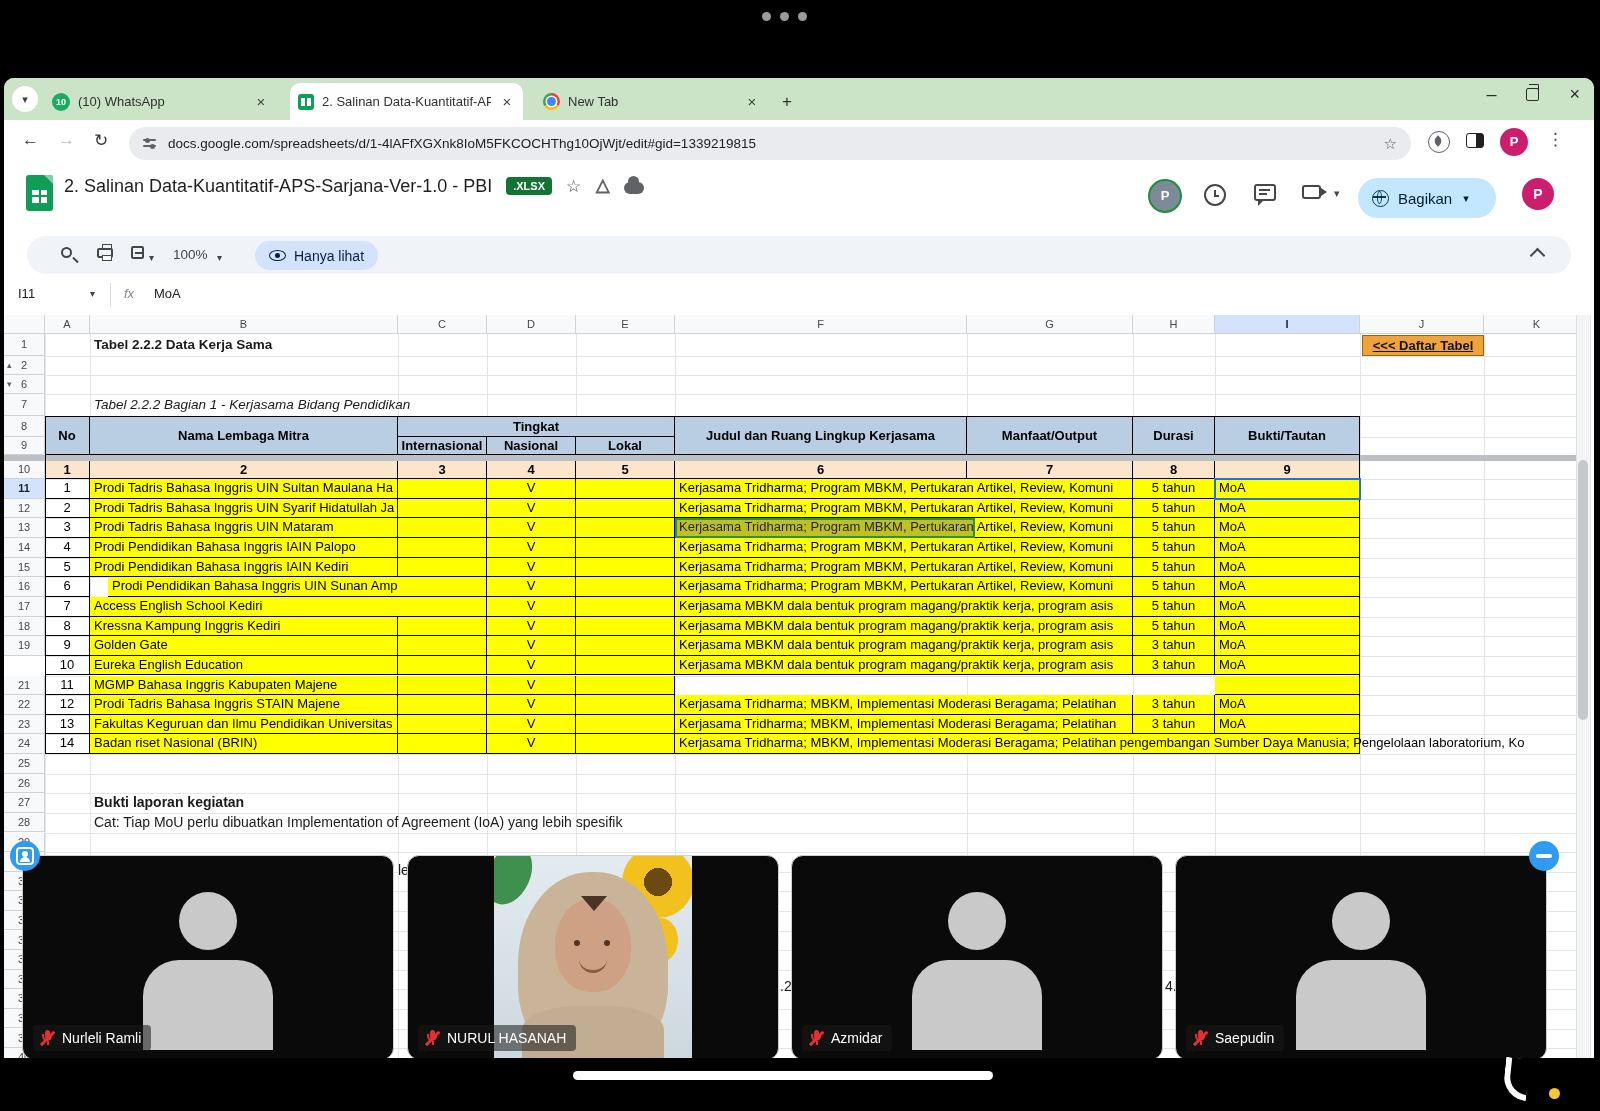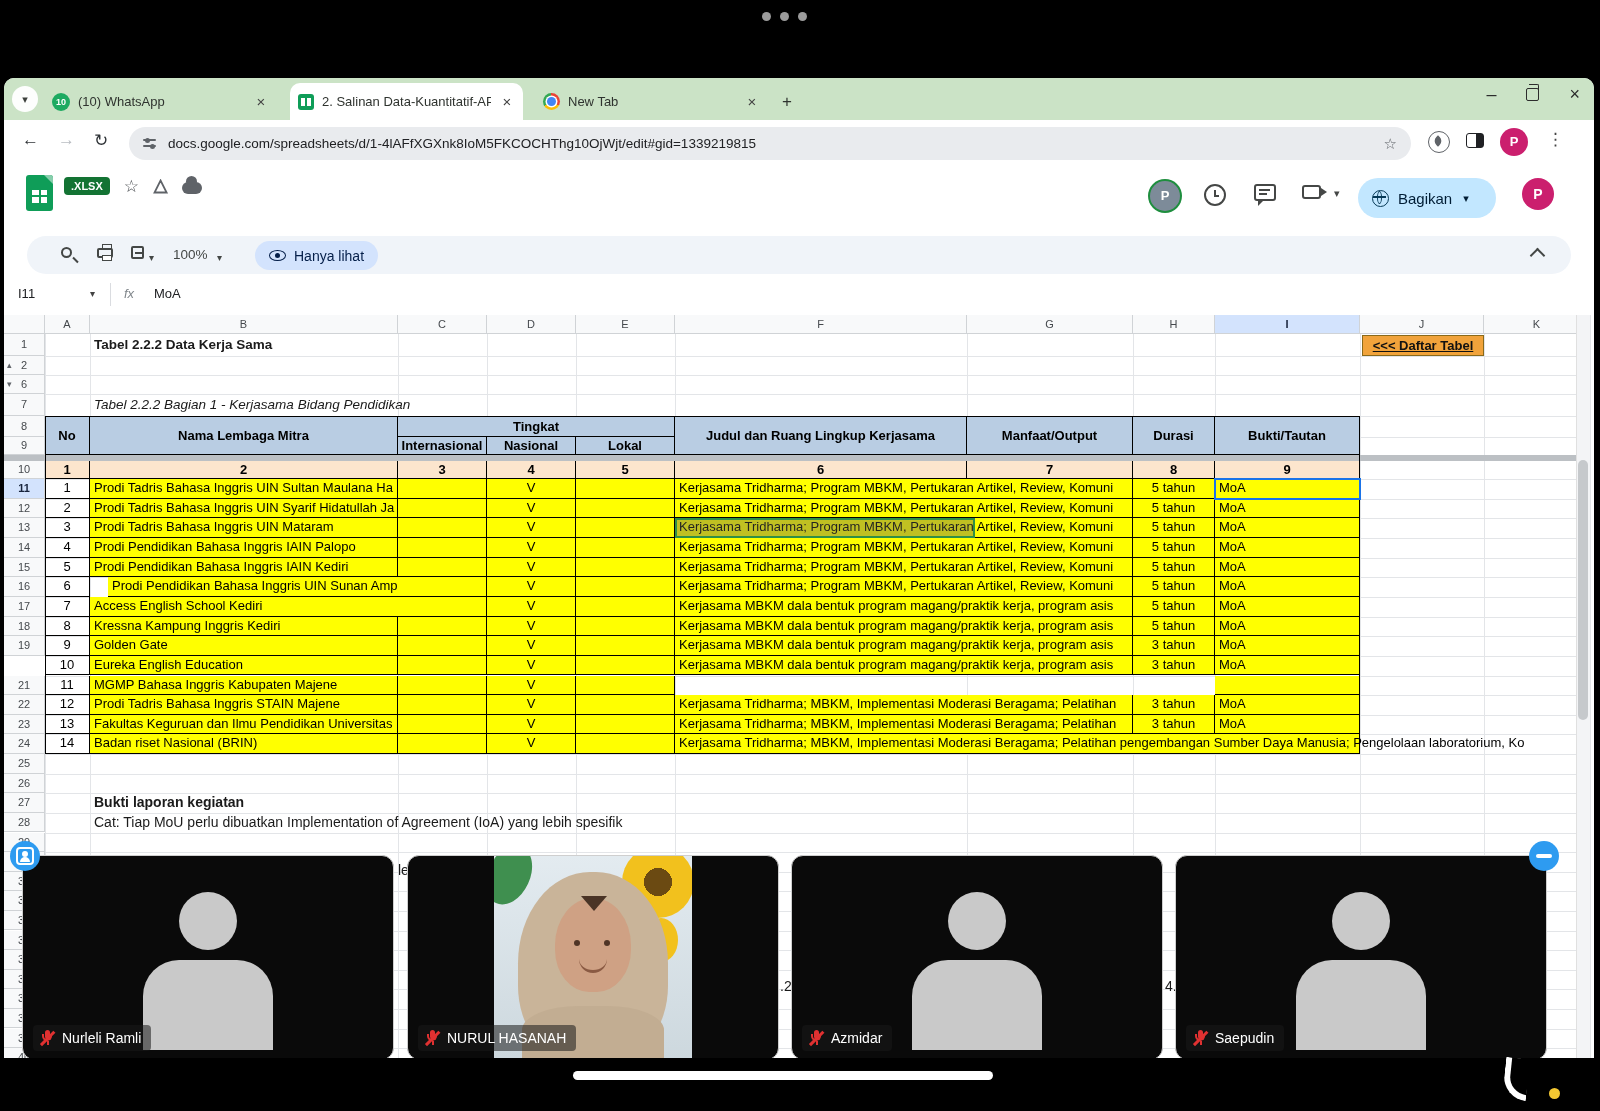--- a/index.html
+++ b/index.html
@@ -258,20 +258,21 @@
       <span class="avatar av-pink" style="position:absolute;left:1496px;top:8px;width:28px;height:28px;line-height:28px;font-size:13px;">P</span>
       <span class="kebab">⋮</span>
     </div>
 
     <div class="sheader">
       <div class="slogo">
           <span class="fold"></span>
           <span class="gridw"></span>
         </div>
       <div class="titlerow">
+        <span class="doctitle">2. Salinan Data-Kuantitatif-APS-Sarjana-Ver-1.0 - PBI</span>
         <span class="xlsx">.XLSX</span>
         <span class="hstar">☆</span>
         <span class="shield">
             <i></i>
           </span>
         <span class="cloudic"></span>
       </div>
       <span class="avatar collab hicons" style="position:absolute;">P</span>
       <span class="clock hicons" style="position:absolute;">
           <i></i>

